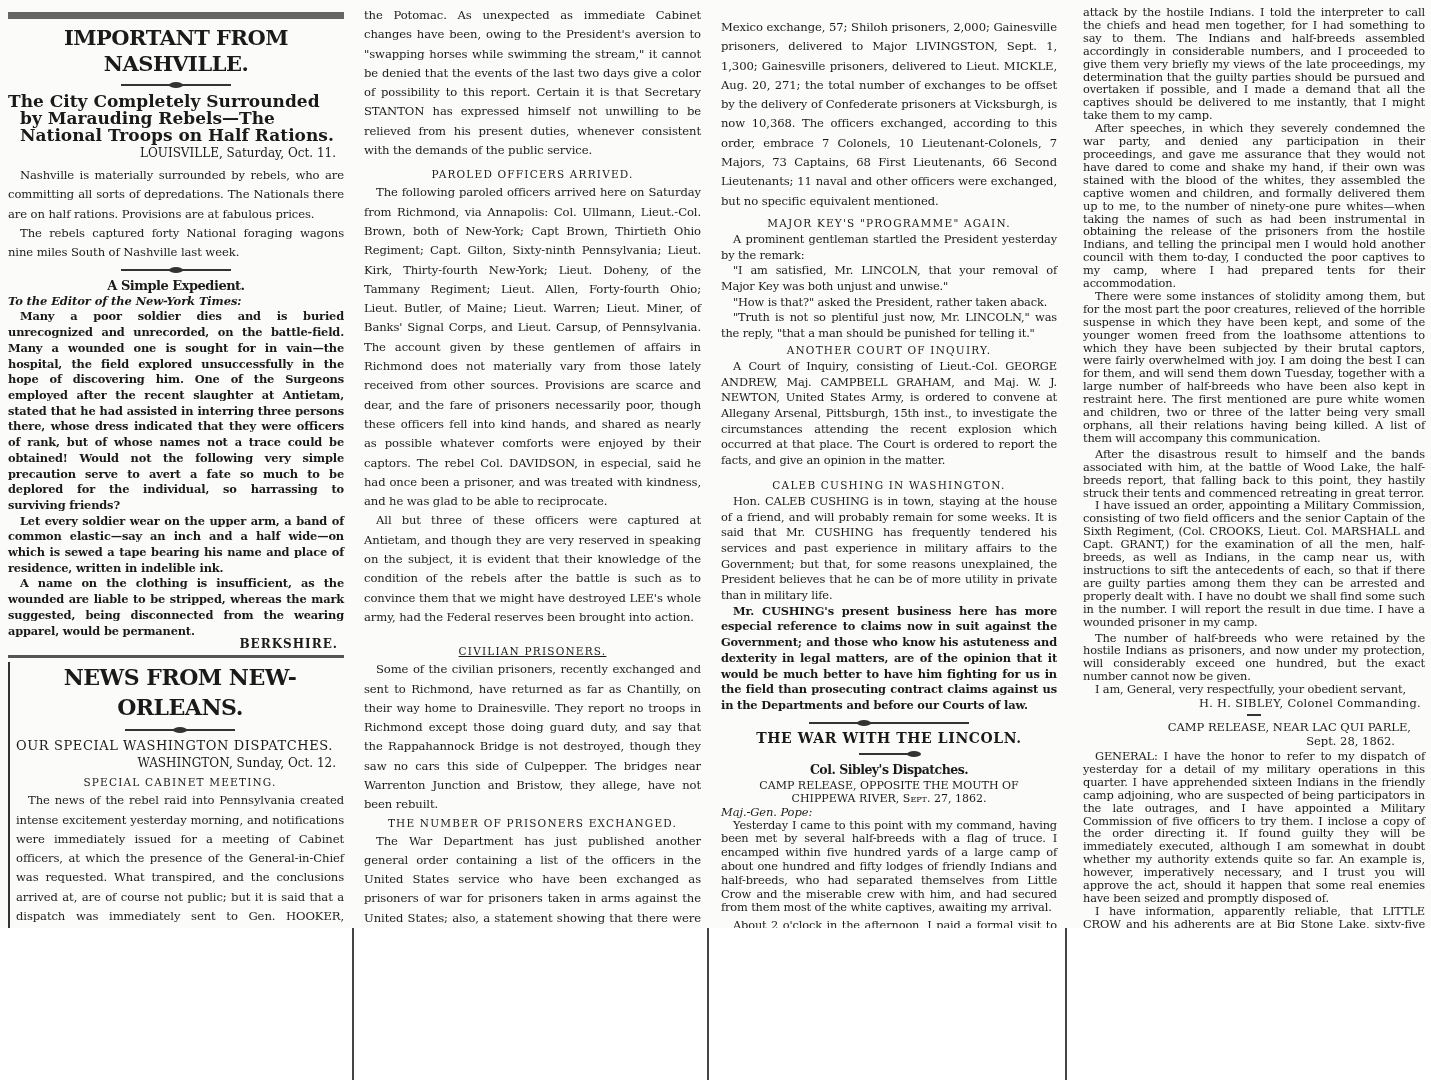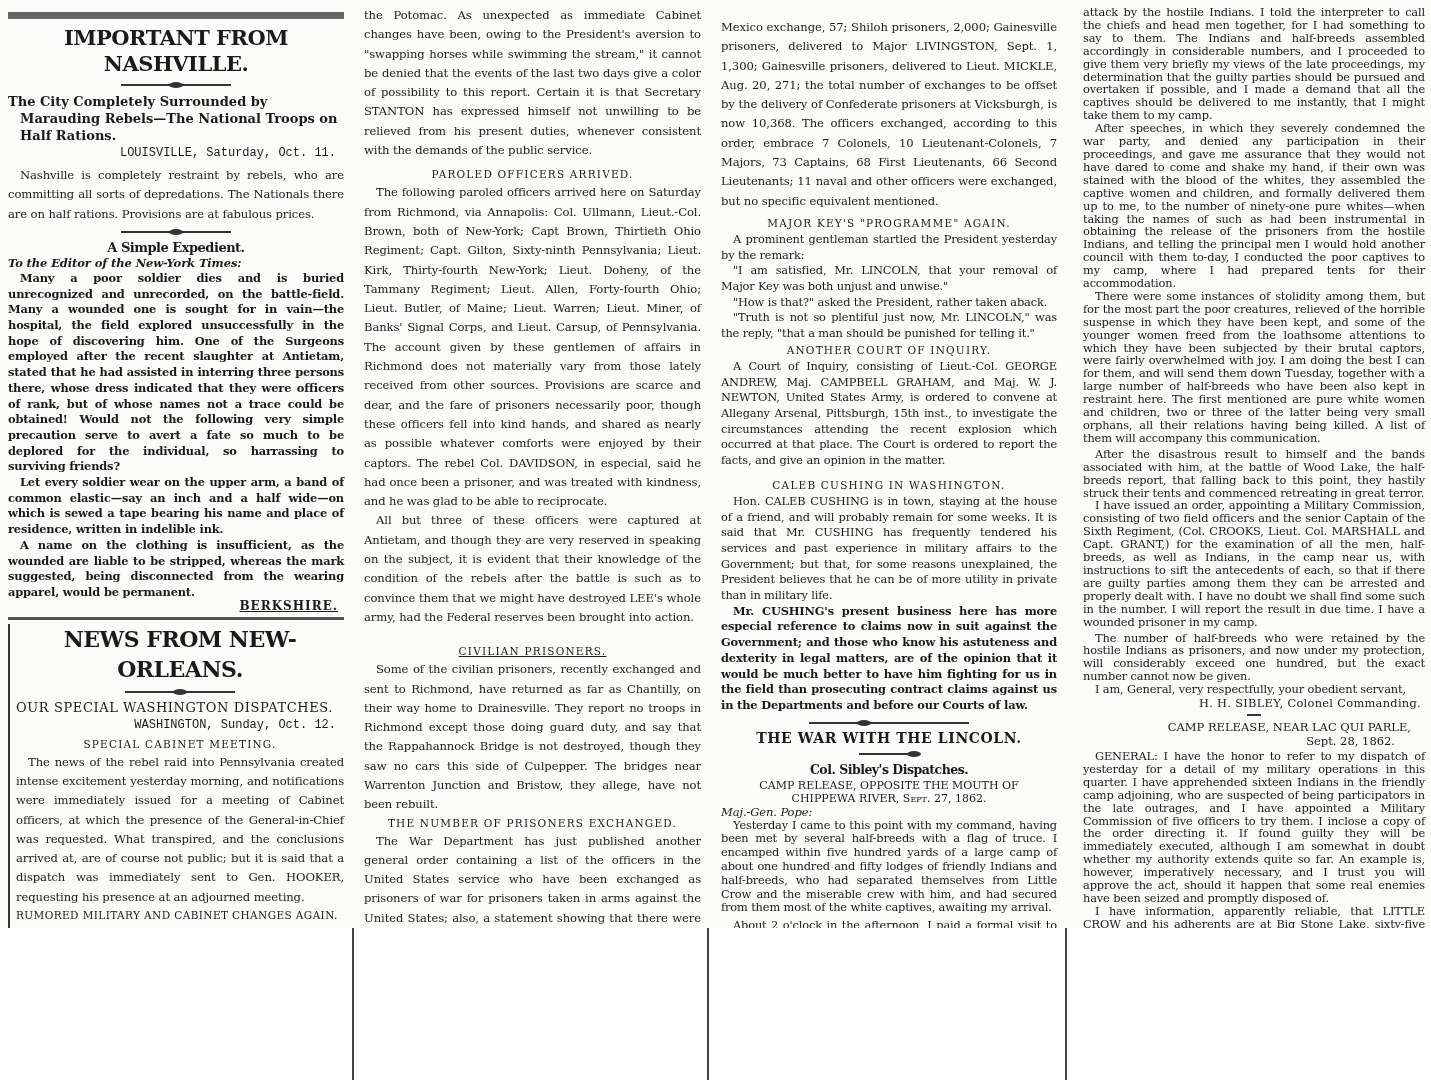--- a/index.html
+++ b/index.html
@@ -14,50 +14,51 @@
   .rule-v { position: absolute; top: 0; width: 2px; height: 1080px; background: #444; }
   .para { font-size: 11.6px; line-height: 19.3px; text-align: justify; margin: 0;
           text-indent: 12px; letter-spacing: -0.1px; }
   .para.dense { font-size: 11.4px; line-height: 15.7px; letter-spacing: -0.15px; }
   .para.noindent { text-indent: 0; }
   .para.bold { font-weight: bold; }
   .head-big { font-family: "DejaVu Serif", serif; font-weight: bold; text-align: center;
               margin: 0; letter-spacing: -0.5px; }
   .subhead { font-size: 10.5px; text-align: center; letter-spacing: 1.2px; margin: 2px 0 3px 0;
              text-transform: uppercase; }
-  .deck { font-weight: bold; font-size: 13px; line-height: 17px; margin: 0 0 2px 0; text-indent: -12px;
+  .deck { font-weight: bold; font-size: 17px; line-height: 17px; margin: 0 0 2px 0; text-indent: -12px;
           padding-left: 12px; }
-  .dateline { text-align: right; font-size: 12px; margin: 2px 8px 6px 0; font-family: Liberation Mono, monospace; }
+  .dateline { text-align: right; font-size: 12px; margin: 2px 8px 6px 0; }
   .dash { width: 110px; height: 2px; background: #333; margin: 7px auto 7px auto; position: relative; }
   .dash::after { content: ""; position: absolute; left: 48px; top: -2px; width: 14px; height: 6px;
                  background: #333; border-radius: 50%; }
   .hrule { height: 3px; background: #555; margin: 4px 0; }
   .sig { text-align: right; font-weight: bold; letter-spacing: 1px; }
   .italic { font-style: italic; }
   .sc { font-variant: small-caps; }
   .col1-topbar { height: 7px; background: #666; margin: 12px 0 6px 0; }
   .box { border-left: 2px solid #333; padding-left: 6px; }
 </style>
 </head>
 <body>
 
 <div class="col" id="col1">
   <div class="col1-topbar"></div>
   <h1 class="head-big" style="font-size:21px;line-height:26px;margin-top:4px;">IMPORTANT FROM NASHVILLE.</h1>
   <div class="dash"></div>
   <p class="deck">The City Completely Surrounded by Marauding Rebels—The National Troops on Half Rations.</p>
   <p class="dateline">LOUISVILLE, Saturday, Oct. 11.</p>
-  <p class="para">Nashville is completely restraint by rebels, who are committing all sorts of depredations. The Nationals there are on half rations. Provisions are at fabulous prices.</p>
+  <p class="para">Nashville is materially surrounded by rebels, who are committing all sorts of depredations. The Nationals there are on half rations. Provisions are at fabulous prices.</p>
+  <p class="para">The rebels captured forty National foraging wagons nine miles South of Nashville last week.</p>
   <div class="dash"></div>
   <h3 class="head-big" style="font-size:13px;margin:0;">A Simple Expedient.</h3>
   <p class="para noindent italic bold" style="font-size:11.5px;line-height:16px;">To the Editor of the New-York Times:</p>
   <p class="para dense bold">Many a poor soldier dies and is buried unrecognized and unrecorded, on the battle-field. Many a wounded one is sought for in vain—the hospital, the field explored unsuccessfully in the hope of discovering him. One of the Surgeons employed after the recent slaughter at Antietam, stated that he had assisted in interring three persons there, whose dress indicated that they were officers of rank, but of whose names not a trace could be obtained! Would not the following very simple precaution serve to avert a fate so much to be deplored for the individual, so harrassing to surviving friends?</p>
   <p class="para dense bold">Let every soldier wear on the upper arm, a band of common elastic—say an inch and a half wide—on which is sewed a tape bearing his name and place of residence, written in indelible ink.</p>
   <p class="para dense bold">A name on the clothing is insufficient, as the wounded are liable to be stripped, whereas the mark suggested, being disconnected from the wearing apparel, would be permanent.</p>
-  <p class="sig" style="font-size:12px;margin:-2px 6px 2px 0;text-decoration:underline;">BERKSHIRE.</p>
+  <p class="sig" style="font-size:12px;margin:-2px 6px 2px 0;">BERKSHIRE.</p>
   <div class="hrule"></div>
   <div class="box">
     <h1 class="head-big" style="font-size:22px;line-height:30px;font-family:'DejaVu Serif',serif;">NEWS FROM NEW-ORLEANS.</h1>
     <div class="dash"></div>
     <p class="subhead" style="font-size:13px;letter-spacing:0.6px;text-align:left;">OUR SPECIAL WASHINGTON DISPATCHES.</p>
     <p class="dateline">WASHINGTON, Sunday, Oct. 12.</p>
     <p class="subhead">SPECIAL CABINET MEETING.</p>
     <p class="para">The news of the rebel raid into Pennsylvania created intense excitement yesterday morning, and notifications were immediately issued for a meeting of Cabinet officers, at which the presence of the General-in-Chief was requested. What transpired, and the conclusions arrived at, are of course not public; but it is said that a dispatch was immediately sent to Gen. HOOKER, requesting his presence at an adjourned meeting.</p>
     <p class="subhead" style="text-align:left;letter-spacing:0.4px;">RUMORED MILITARY AND CABINET CHANGES AGAIN.</p>
     <p class="para">Rumors more than ordinarily definite, are afloat to-day, assigning new parts to prominent actors on our National Stage. The most plausible of these, replaces Secretary STANTON by Gen. BANKS, and sends McCLELLAN to the West, and HOOKER to the Army of</p>

